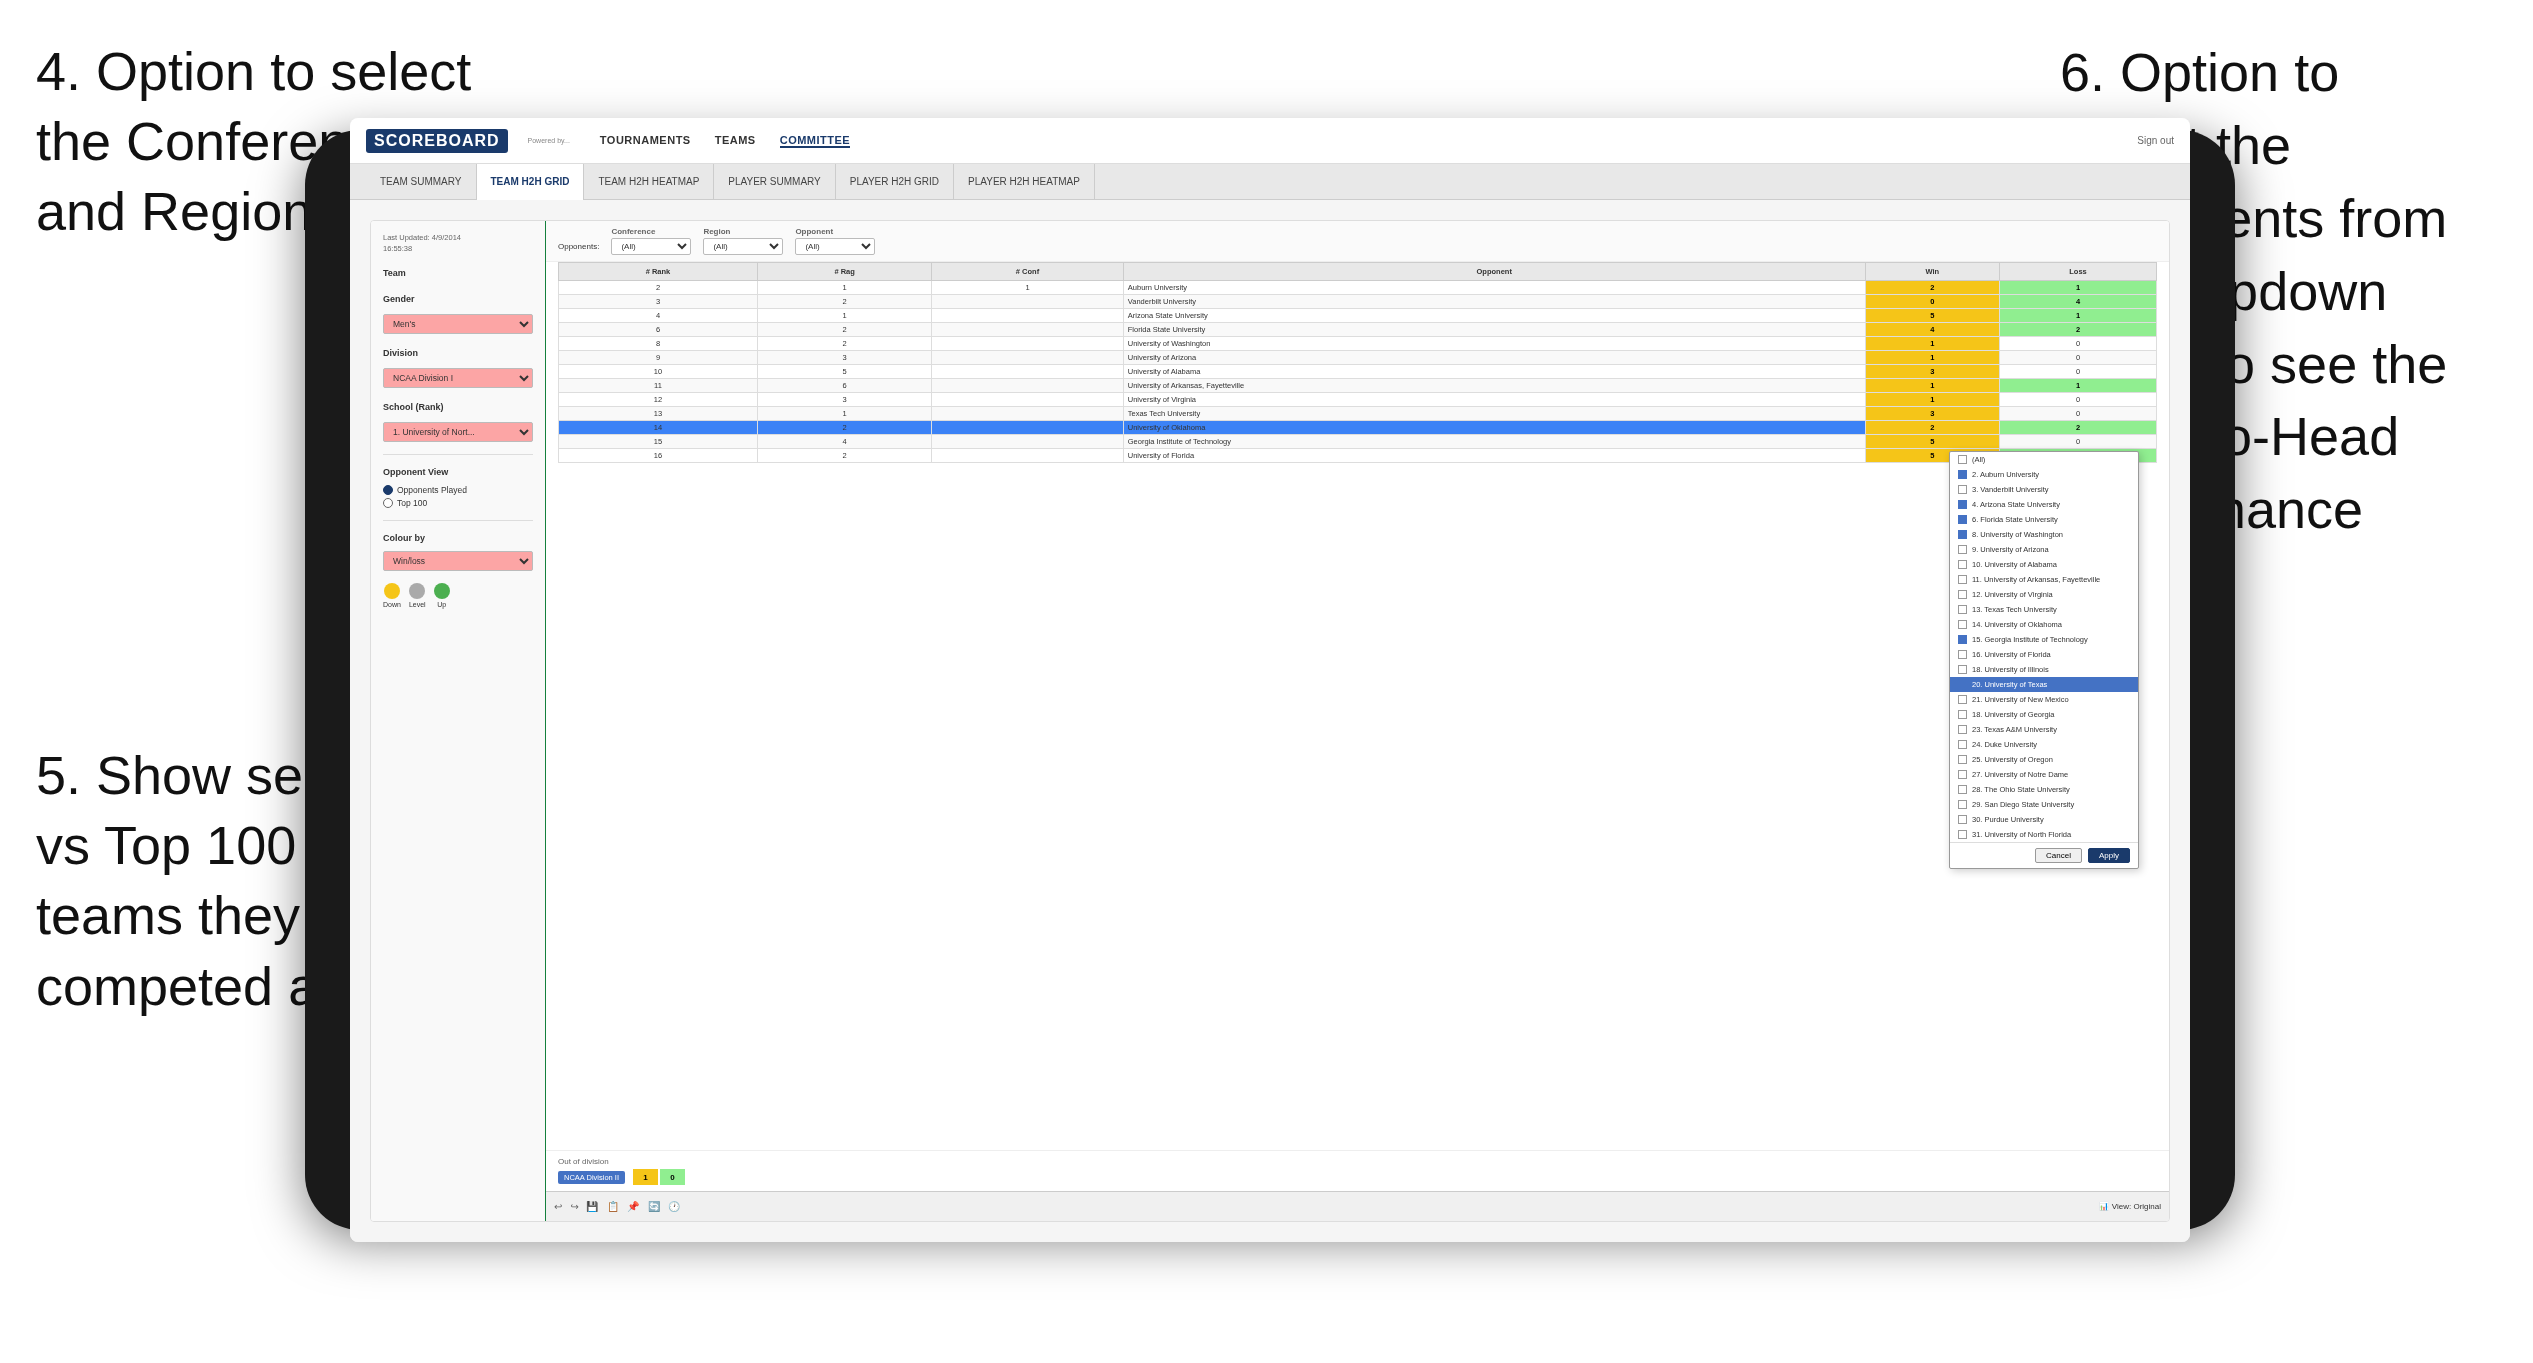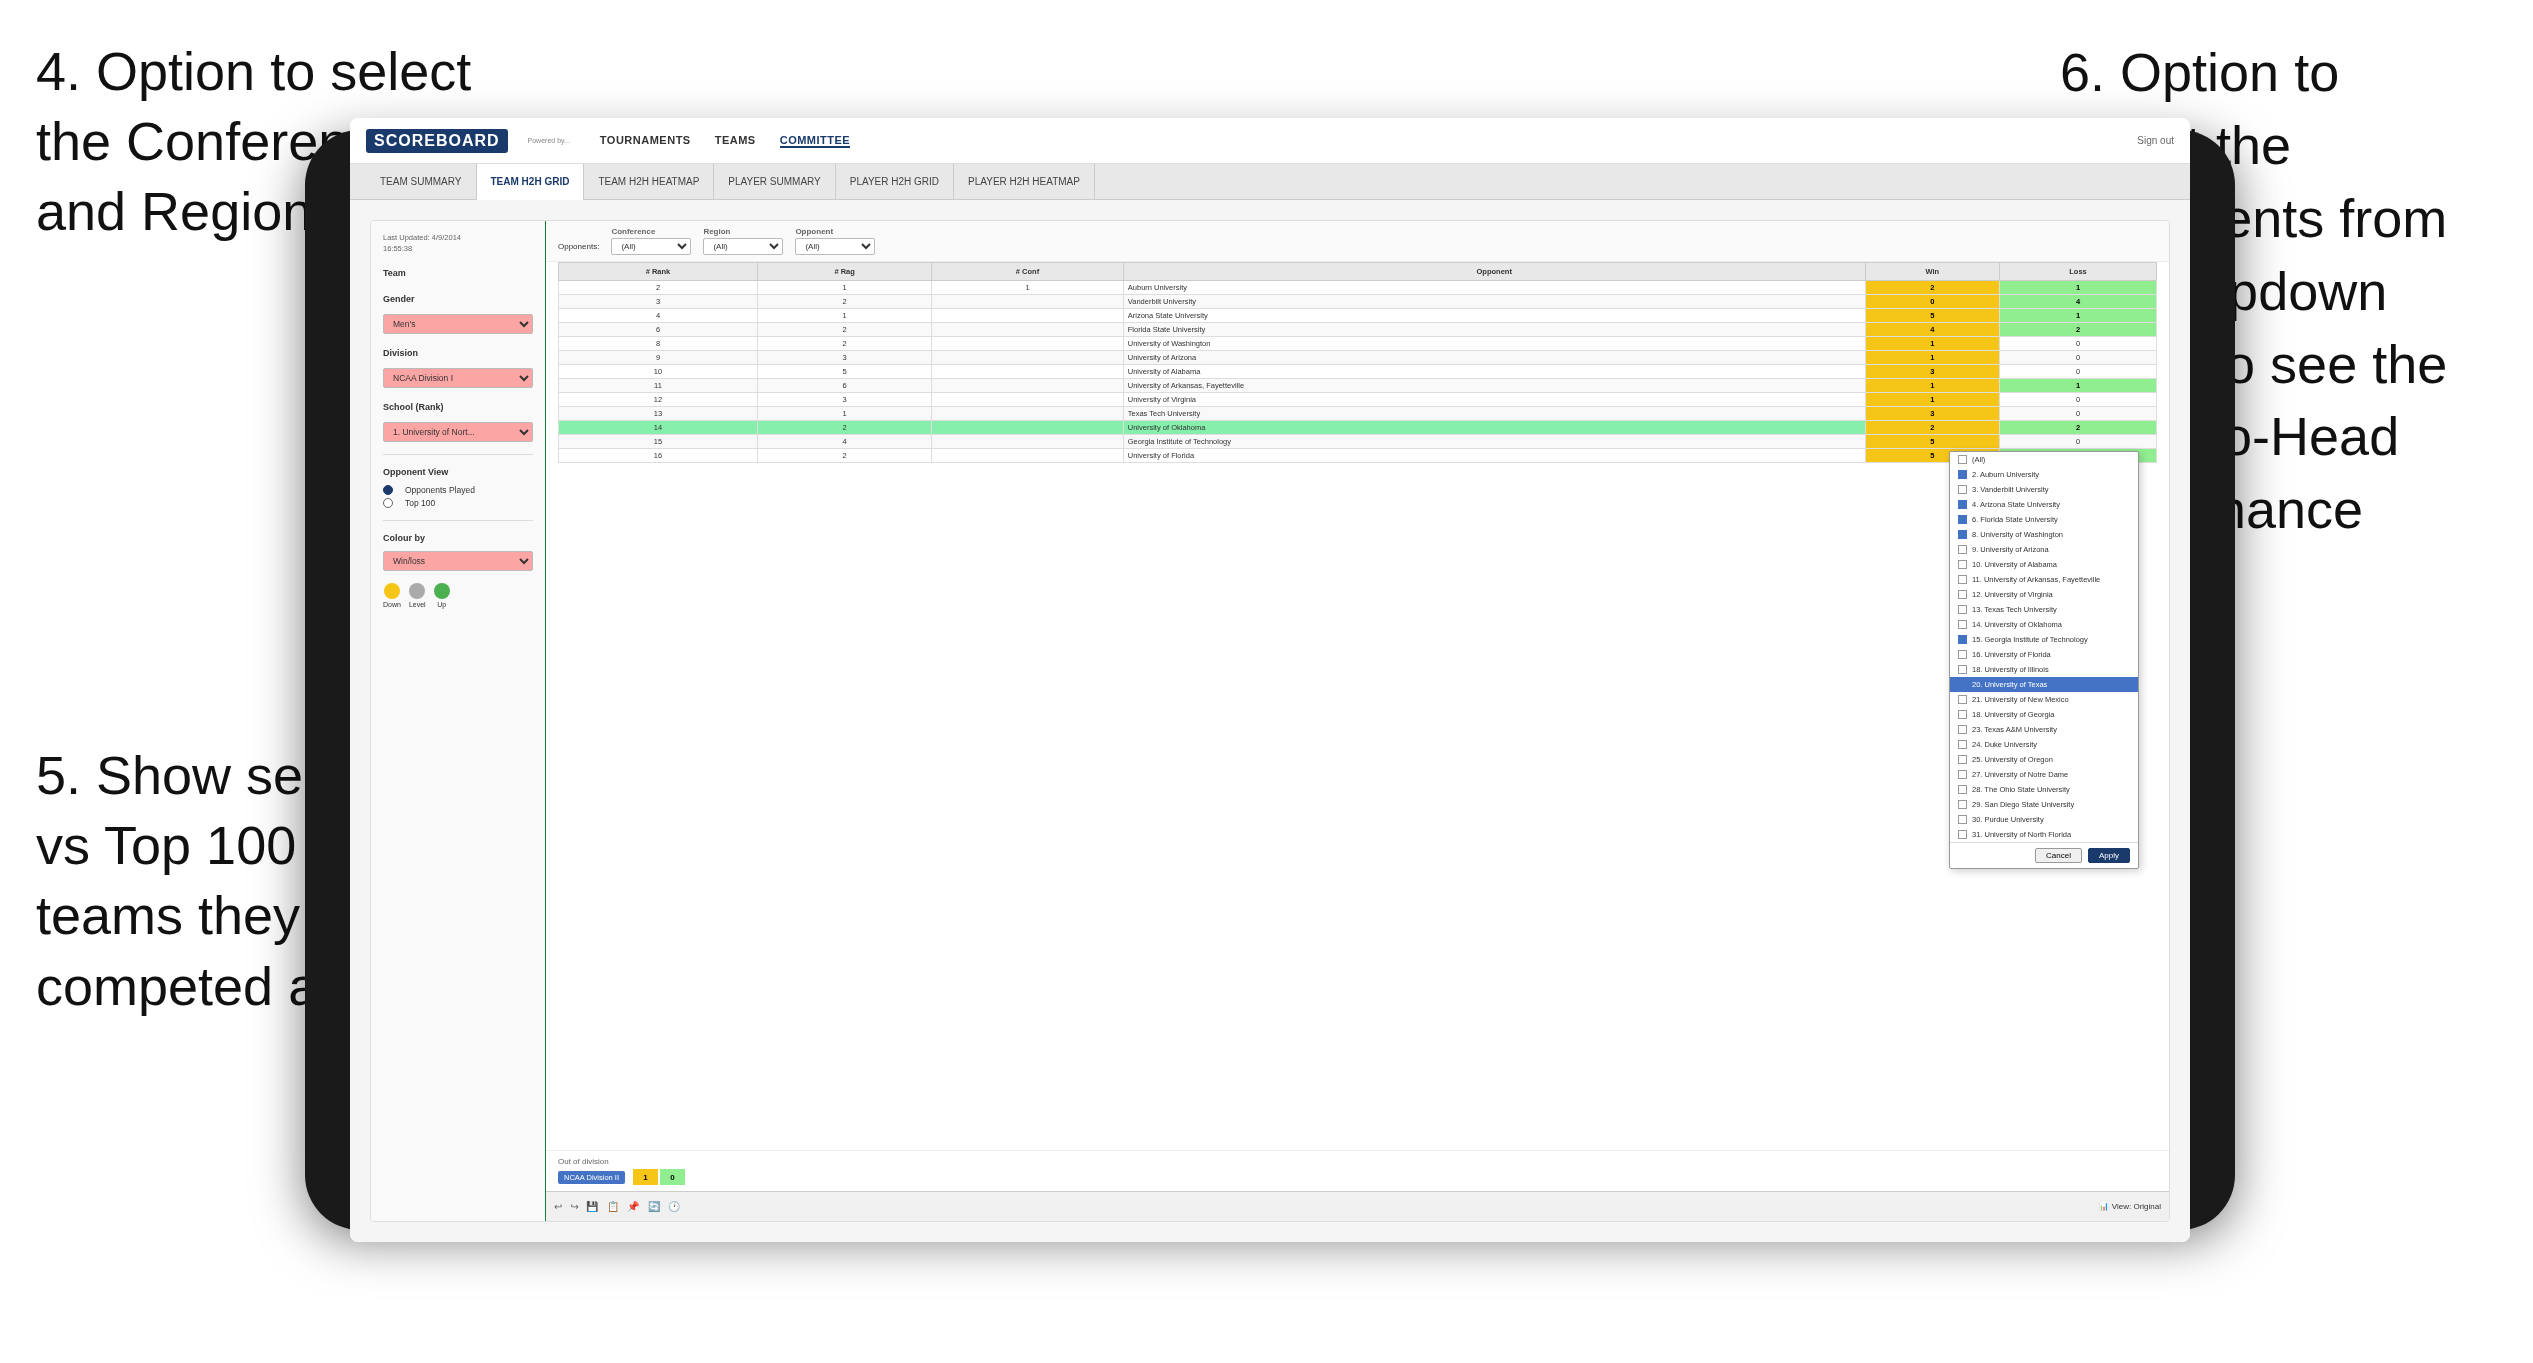--- a/index.html
+++ b/index.html
@@ -200,21 +200,21 @@
 
     .radio-group {
       display: flex;
       flex-direction: column;
       gap: 3px;
     }
 
     .radio-item {
       display: flex;
       align-items: center;
-      gap: 12px;
+      gap: 4px;
       font-size: 8.5px;
       color: #333;
     }
 
     .radio-circle {
       width: 10px;
       height: 10px;
       border-radius: 50%;
       border: 1px solid #666;
       background: #fff;
@@ -735,21 +735,21 @@
       <td class="">0</td>
     </tr>
                   <tr style="background: rgb(249, 249, 249);">
       <td>13</td>
       <td>1</td>
       <td></td>
       <td class="team-name">Texas Tech University</td>
       <td class="win-cell">3</td>
       <td class="">0</td>
     </tr>
-                  <tr style="background: #86efac;">
+                  <tr style="background: #3b82f6;">
       <td>14</td>
       <td>2</td>
       <td></td>
       <td class="team-name">University of Oklahoma</td>
       <td class="win-cell">2</td>
       <td class="loss-cell">2</td>
     </tr>
                   <tr style="background: rgb(249, 249, 249);">
       <td>15</td>
       <td>4</td>

